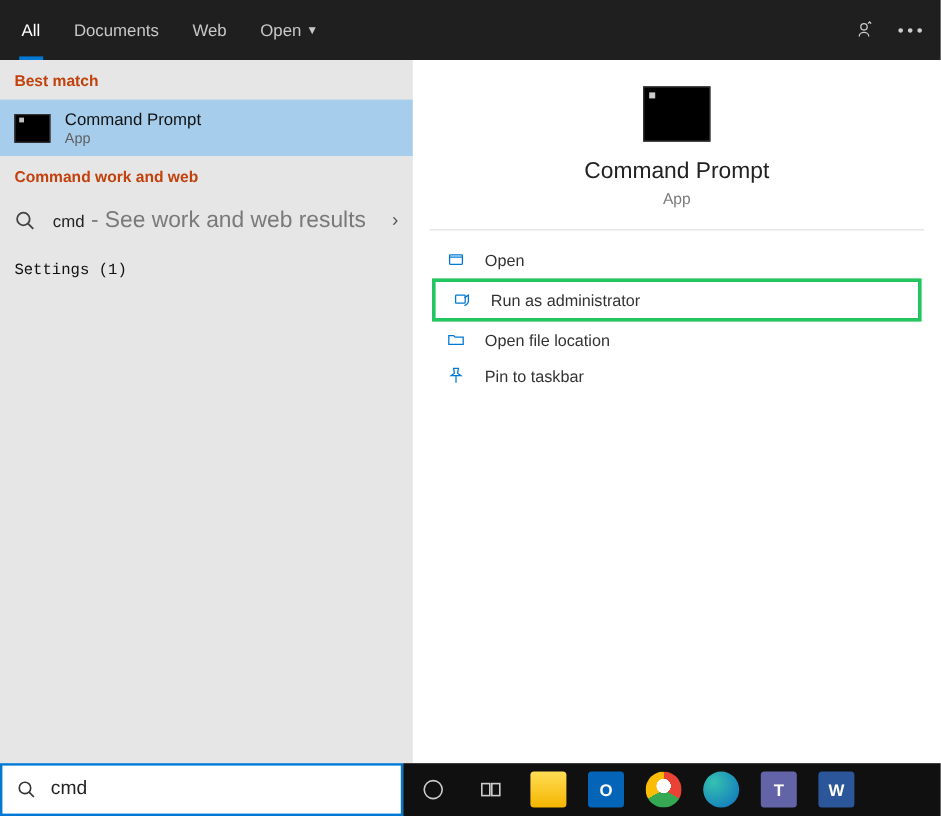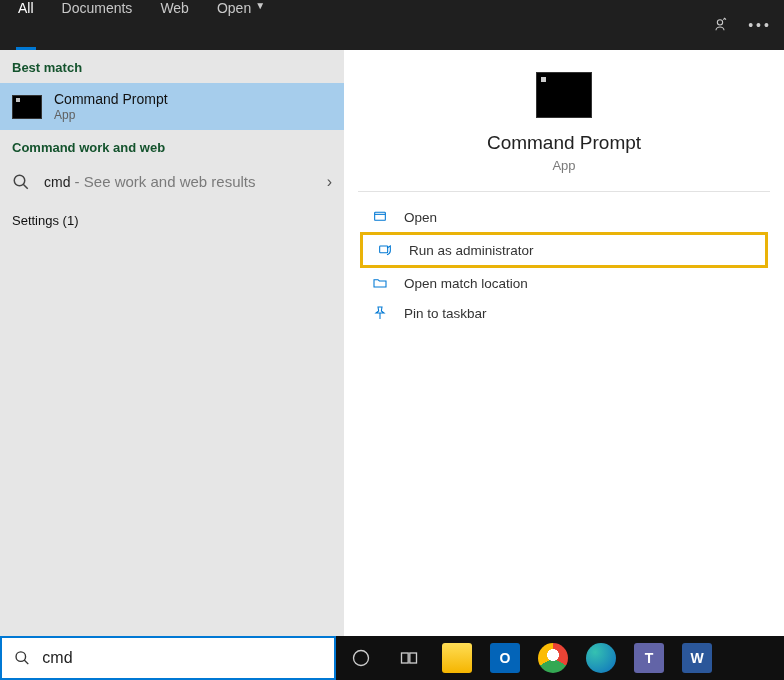--- a/index.html
+++ b/index.html
@@ -1,56 +1,56 @@
 <!DOCTYPE html>
 <html><head>
 <meta charset="utf-8">
 <style>
   * { box-sizing: border-box; margin: 0; padding: 0; font-family: "Segoe UI", Arial, sans-serif; }
   body { width: 784px; height: 680px; background: #fff; overflow: hidden; position: relative; }
 
   .tabs { background: #1f1f1f; height: 50px; display: flex; align-items: stretch; padding: 0 4px; color: #c8c8c8; font-size: 14px; }
-  .tab { padding: 0 14px; display: flex; align-items: flex-start; cursor: pointer; position: relative; }
+  .tab { padding: 0 14px; display: flex; align-items: center; cursor: pointer; position: relative; }
   .tab.active { color: #fff; }
   .tab.active::after { content:""; position:absolute; left:12px; right:12px; bottom:0; height:3px; background:#0078d4; }
   .tab .chev { margin-left:4px; font-size:10px; }
   .tabs-spacer { flex:1; }
   .tabs-icon { width:40px; display:flex; align-items:center; justify-content:center; color:#ccc; cursor:pointer; }
   .dots { letter-spacing:3px; }
 
   .main { display:flex; height: calc(100% - 50px - 40px - 4px); }
   .left { width: 344px; background:#e6e6e6; overflow:hidden; position:relative; }
   .right { flex:1; background:#fff; padding: 14px; }
 
-  .section-header { font-weight:600; font-size:13px; padding:10px 12px 8px; color:#14532d; }
+  .section-header { font-weight:600; font-size:13px; padding:10px 12px 8px; color:#c2410c; }
   .result-row { display:flex; align-items:center; padding:8px 12px; cursor:pointer; }
   .result-row.selected { background:#a6cdec; }
   .cmd-thumb { width:30px; height:24px; background:#000; border:1px solid #333; flex:none; margin-right:12px; position:relative; }
   .cmd-thumb::before { content:""; position:absolute; top:2px; left:3px; width:4px; height:4px; background:#c0c0c0; }
   .rr-text .title { font-size:14px; color:#111; }
   .rr-text .sub   { font-size:12px; color:#606060; margin-top:1px; }
 
   .search-hint-row { display:flex; align-items:center; padding:10px 12px; cursor:pointer; }
   .search-hint-row .magnifier { margin-right:14px; color:#444; }
   .hint-main { font-size:14px; color:#222; }
-  .hint-sub  { font-size:15px; color:#7a7a7a; }
+  .hint-sub  { font-size:19px; color:#7a7a7a; }
   .chev-right { margin-left:auto; color:#555; font-size:16px; }
 
-  .settings-header { font-size:13px; padding:12px 12px 8px; color:#111; }
+  .settings-header { font-size:13px; padding:12px 12px 8px; color:#111;font-family:Liberation Mono, monospace; }
 
   .preview-top { display:flex; flex-direction:column; align-items:center; padding: 8px 0 18px; border-bottom:1px solid #e2e2e2; }
   .big-thumb { width:56px; height:46px; background:#000; border:1px solid #333; position:relative; margin-bottom:14px; }
   .big-thumb::before { content:""; position:absolute; top:4px; left:4px; width:5px; height:5px; background:#ccc; }
   .preview-title { font-size:19px; color:#222; margin-bottom:4px; }
   .preview-sub   { font-size:13px; color:#7a7a7a; }
 
   .actions { padding: 10px 0; }
   .action { display:flex; align-items:center; padding:7px 14px; font-size:13.5px; color:#333; cursor:pointer; }
   .action .ic { width:24px; display:flex; align-items:center; justify-content:flex-start; color:#0078d4; margin-right:8px; }
-  .action.highlight { border:3px solid #eab308; margin:0 2px; }
+  .action.highlight { border:3px solid #22c55e; margin:0 2px; }
 
   .bottom-strip { position:absolute; left:0; right:0; bottom:0; height:44px; display:flex; }
   .search-wrap { width:336px; border:2px solid #0078d4; background:#fff; display:flex; align-items:center; padding:0 12px; }
   .search-wrap .magnifier { color:#333; margin-right:12px; }
   .search-wrap input { border:none; outline:none; font-size:16px; width:100%; color:#222; }
   .taskbar { flex:1; background:#101010; display:flex; align-items:center; padding-left:10px; gap:18px; }
   .tb-ic { width:30px; height:30px; display:flex; align-items:center; justify-content:center; color:#ddd; cursor:pointer; }
   .app-tile { width:30px; height:30px; border-radius:3px; display:flex; align-items:center; justify-content:center; font-size:14px; color:#fff; font-weight:600; cursor:pointer; }
   .folder  { background:linear-gradient(#ffdd55,#f5b500); }
   .outlook { background:#0364b8; }
@@ -142,21 +142,21 @@
             </svg>
           </span>
         <span>Run as administrator</span>
       </div>
       <div class="action">
         <span class="ic">
             <svg class="small-ic" viewBox="0 0 24 24" fill="none" stroke="currentColor" stroke-width="1.6">
               <path d="M3 7h6l2 2h10v9H3z"></path>
             </svg>
           </span>
-        <span>Open match location</span>
+        <span>Open file location</span>
       </div>
       <div class="action">
         <span class="ic">
             <svg class="small-ic" viewBox="0 0 24 24" fill="none" stroke="currentColor" stroke-width="1.6">
               <path d="M9 3h6l-1 6 4 3H6l4-3z"></path>
               <line x1="12" y1="12" x2="12" y2="21"></line>
             </svg>
           </span>
         <span>Pin to taskbar</span>
       </div>

